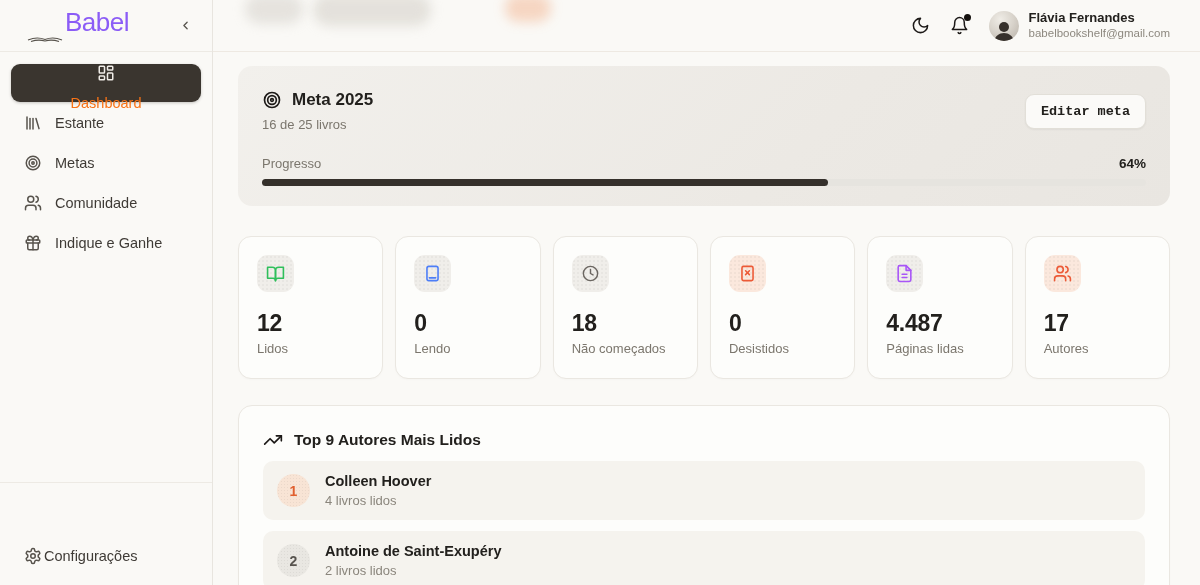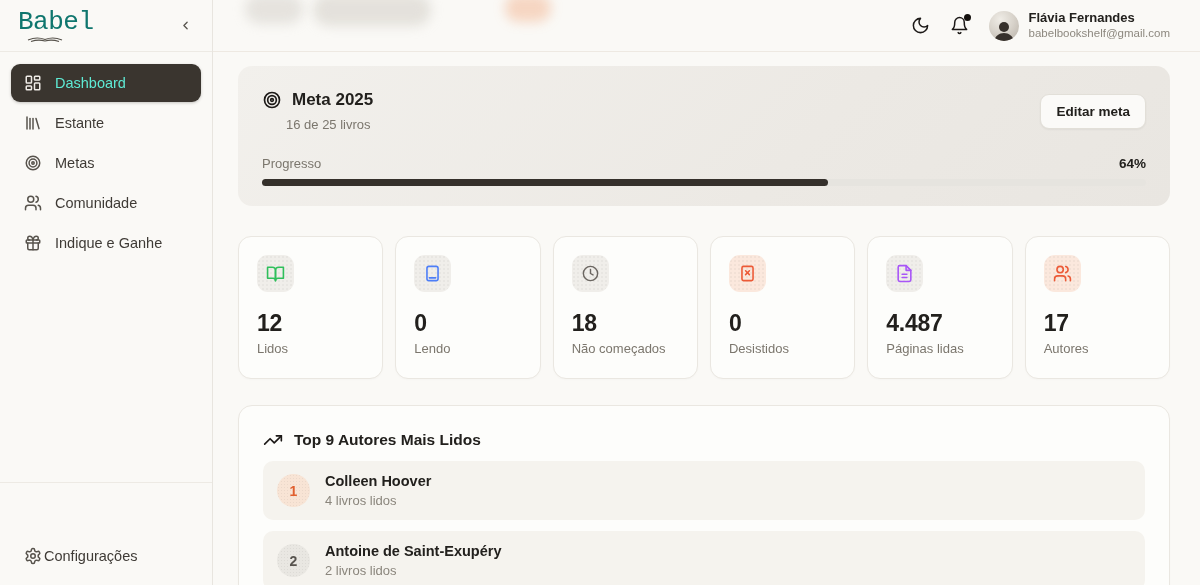--- a/index.html
+++ b/index.html
@@ -17,36 +17,36 @@
     background:#faf9f6; border-right:1px solid #e8e5df;
     display:flex; flex-direction:column;
   }
   .sidebar-header {
     height:52px; padding:0 16px 0 18px;
     display:flex; align-items:center; justify-content:space-between;
     border-bottom:1px solid #edeae4;
   }
   .logo { display:flex; flex-direction:column; align-items:flex-start; }
   .logo-text {
-    font-family:Liberation Mono, monospace; font-size:26px; line-height:1;
-    color:#0f766e; letter-spacing:-0.5px;
+    font-family:Liberation Sans, sans-serif; font-size:26px; line-height:1;
+    color:#8b5cf6; letter-spacing:-0.5px;margin-left:47px;
   }
   .logo-book { margin:1px 0 0 8px; color:#57534c; }
   .collapse-btn {
     background:none; border:none; cursor:pointer; color:#57534c;
     width:22px; height:22px; display:flex; align-items:center; justify-content:center;
   }
   .menu { padding:12px 11px 0 11px; }
   .menu-item {
     height:38px; margin-bottom:2px; border-radius:9px;
     display:flex; align-items:center; gap:13px; padding:0 13px;
     font-size:14.5px; font-weight:500; color:#3f3b36; cursor:pointer;
   }
   .menu-item .mi-icon { color:#57534c; display:flex; }
-  .menu-item.active { background:#3a352f; color:#5eead4; box-shadow:0 1px 3px rgba(40,35,30,.25); }
+  .menu-item.active { background:#3a352f; color:#f97316; box-shadow:0 1px 3px rgba(40,35,30,.25);flex-direction:column; }
   .menu-item.active .mi-icon { color:#efece7; }
   .sidebar-footer {
     margin-top:auto; border-top:1px solid #edeae4;
     padding:16px 24px 20px 24px;
   }
   .footer-item { display:flex; align-items:center; gap:2px; font-size:14.5px; font-weight:500; color:#3f3b36; cursor:pointer;margin-top:48px; }
   .footer-item .mi-icon { color:#57534c; display:flex; }
 
   
   .main { flex:1; display:flex; flex-direction:column; height:585px; }
@@ -73,26 +73,26 @@
   .content { padding:14px 30px 0 25px; overflow:hidden; }
 
   
   .goal-card {
     border-radius:14px; padding:24px 24px 20px 24px; margin-bottom:30px;
     background:linear-gradient(135deg, #f2f0ec 0%, #ece9e4 60%, #e9e6e1 100%);
   }
   .goal-top { display:flex; justify-content:space-between; align-items:center; }
   .goal-title-row { display:flex; align-items:center; gap:10px; color:#1c1917; }
   .goal-title { font-size:17px; font-weight:700; color:#22201d; }
-  .goal-subtitle { font-size:13px; color:#7b766d; margin-top:7px;margin-left:24px; }
+  .goal-subtitle { font-size:13px; color:#7b766d; margin-top:7px; }
   .edit-btn {
     background:#fbfaf8; border:1px solid #e2dfd8; border-radius:9px;
     padding:9px 15px; font-size:13.5px; font-weight:600; color:#22201d;
     cursor:pointer; box-shadow:0 1px 2px rgba(0,0,0,.05);
-    font-family:Liberation Sans, sans-serif;
+    font-family:Liberation Mono, monospace;
   }
   .progress-row { display:flex; justify-content:space-between; align-items:center; margin-top:24px; }
   .progress-label { font-size:13px; color:#7b766d; }
   .progress-pct { font-size:13.5px; font-weight:700; color:#22201d; }
   .progress-track { height:7px; background:#e6e4df; border-radius:99px; margin-top:8px; }
   .progress-fill { height:100%; background:#35302b; border-radius:99px; }
 
   
   .stats { display:flex; gap:12px; margin-bottom:26px; }
   .stat-card {

